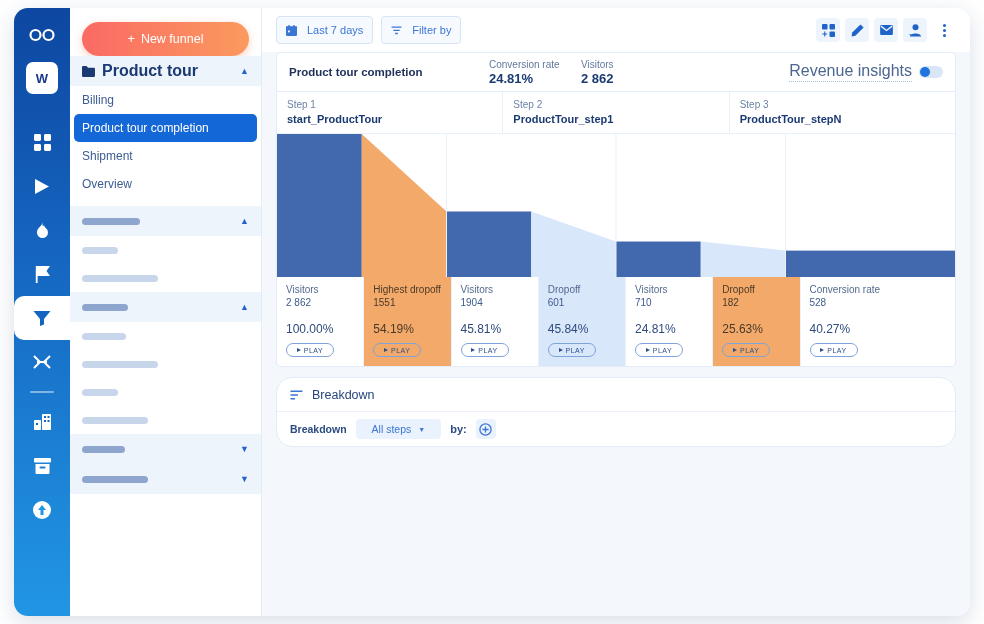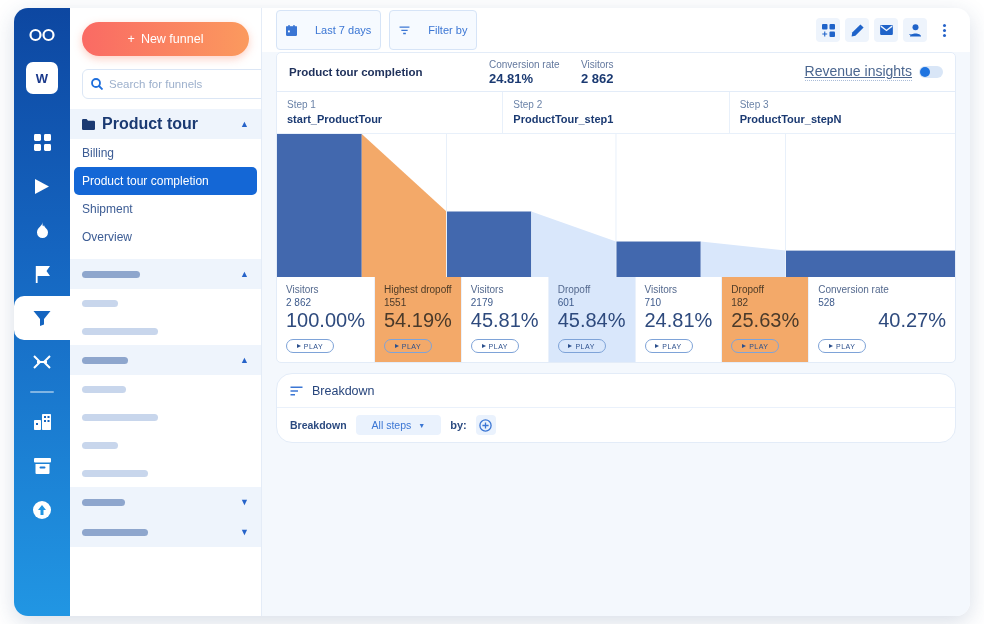--- a/index.html
+++ b/index.html
@@ -120,23 +120,23 @@
     flex: 1; background: #f4f8fd;
     display: flex; flex-direction: column;
     overflow: hidden;
   }
   .topbar {
     height: 44px; display: flex; align-items: center;
     padding: 0 14px; gap: 8px;
     background: #ffffff;
   }
   .pill-btn {
-    height: 40px; border: 1px solid #d6e4f7; border-radius: 4px;
+    height: 28px; border: 1px solid #d6e4f7; border-radius: 4px;
     background: #f6faff; color: #3b76d4; font-size: 11px;
-    display: flex; align-items: center; gap: 18px; padding: 0 9px;
+    display: flex; align-items: center; gap: 10px; padding: 0 9px;
     cursor: pointer;
   }
   .topbar-right { margin-left: auto; display: flex; gap: 5px; align-items: center; }
   .icon-btn {
     width: 24px; height: 24px; border-radius: 4px;
     background: #eef4fc; color: #1f63c9;
     display: flex; align-items: center; justify-content: center;
     cursor: pointer;
   }
   .icon-btn.plain { background: transparent; }
@@ -151,21 +151,21 @@
   .funnel-head {
     height: 38px; display: flex; align-items: center;
     padding: 0 12px; gap: 0;
   }
   .fh-title { font-size: 11.5px; color: #20325c; font-weight: bold; width: 200px; }
   .fh-metric { width: 92px; }
   .fh-metric .lbl { font-size: 10px; color: #5f7characters; color:#63789e; }
   .fh-metric .val { font-size: 13px; color: #1b3a72; font-weight: bold; margin-top: 1px; }
   .fh-spacer { flex: 1; }
   .rev-toggle { display: flex; align-items: center; gap: 7px; }
-  .rev-lbl { font-size: 14px; color: #4b668f; border-bottom: 1px dotted #a9bcd8; padding-bottom:1px;text-decoration:underline; }
+  .rev-lbl { font-size: 16px; color: #4b668f; border-bottom: 1px dotted #a9bcd8; padding-bottom:1px; }
   .toggle {
     width: 24px; height: 12px; border-radius: 7px; background: #d9e6f7;
     position: relative; cursor: pointer;
   }
   .toggle i {
     position: absolute; left: 1px; top: 1px;
     width: 10px; height: 10px; border-radius: 50%; background: #1f74e0;
   }
   .trend-btn {
     margin-left: 16px; height: 20px; padding: 0 11px;
@@ -187,21 +187,21 @@
 
   
   .metrics { display: flex; border-top: 1px solid #eaf1fb; }
   .met {
     flex: 1; padding: 7px 9px 9px 9px;
     border-left: 1px solid #eaf1fb;
   }
   .met:first-child { border-left: none; }
   .met .m1 { font-size: 10px; color: #53699 0; color:#54698e; }
   .met .m2 { font-size: 10px; color: #3e5b8c; margin-top: 2px; }
-  .met .m3 { font-size: 20px; color: #2e4a7d; margin-top: 1px; text-align: right; }
+  .met .m3 { font-size: 12px; color: #2e4a7d; margin-top: 14px; }
   .met.orange { background: #f3a969; }
   .met.orange .m1, .met.orange .m2, .met.orange .m3 { color: #4a3a2a; }
   .met.orange .m1 { color:#4d3b27; }
   .met.lblue { background: #d9e7fb; }
   .play-btn {
     margin-top: 7px; height: 14px; width: 48px;
     border: 1px solid #7ea3d8; border-radius: 8px;
     display: flex; align-items: center; justify-content: center; gap: 3px;
     font-size: 7px; color: #2b4f8c; letter-spacing: .5px;
     background: transparent; cursor: pointer;
@@ -314,30 +314,20 @@
       </div>
     </div>
   </div>
 
   <div class="sidebar">
     <button class="new-funnel-btn">
       <span>+</span>
       <span>New funnel</span>
     </button>
 
-    <div class="search-row">
-      <div class="search-box">
-        <svg width="12" height="12" viewBox="0 0 12 12" fill="none" stroke="#1f6fdc" stroke-width="1.8">
-          <circle cx="5" cy="5" r="4"></circle>
-            <path d="M8 8 L11.5 11.5"></path>
-        </svg>
-        <input type="text" placeholder="Search for funnels" style="">
-      </div>
-
-    </div>
 
     <div class="folder-row">
       <svg width="13" height="11" viewBox="0 0 13 11" fill="#1b3a72">
         <path d="M0 1.2 A1.2 1.2 0 0 1 1.2 0 L4.6 0 L6 1.8 L11.8 1.8 A1.2 1.2 0 0 1 13 3 L13 9.8 A1.2 1.2 0 0 1 11.8 11 L1.2 11 A1.2 1.2 0 0 1 0 9.8 Z"></path>
       </svg>
       <span class="fname">Product tour</span>
       <span class="caret">▲</span>
     </div>
 
     <div class="nav-item">
@@ -519,21 +509,21 @@
             <div class="m1">Highest dropoff</div>
             <div class="m2">1551</div>
             <div class="m3">54.19%</div>
             <div class="play-btn">
                 <span class="play-tri"></span>
                 <span>PLAY</span>
               </div>
           </div>
           <div class="met">
             <div class="m1">Visitors</div>
-            <div class="m2">2179</div>
+            <div class="m2">1904</div>
             <div class="m3">45.81%</div>
             <div class="play-btn">
                 <span class="play-tri"></span>
                 <span>PLAY</span>
               </div>
           </div>
           <div class="met lblue">
             <div class="m1">Dropoff</div>
             <div class="m2">601</div>
             <div class="m3">45.84%</div>

